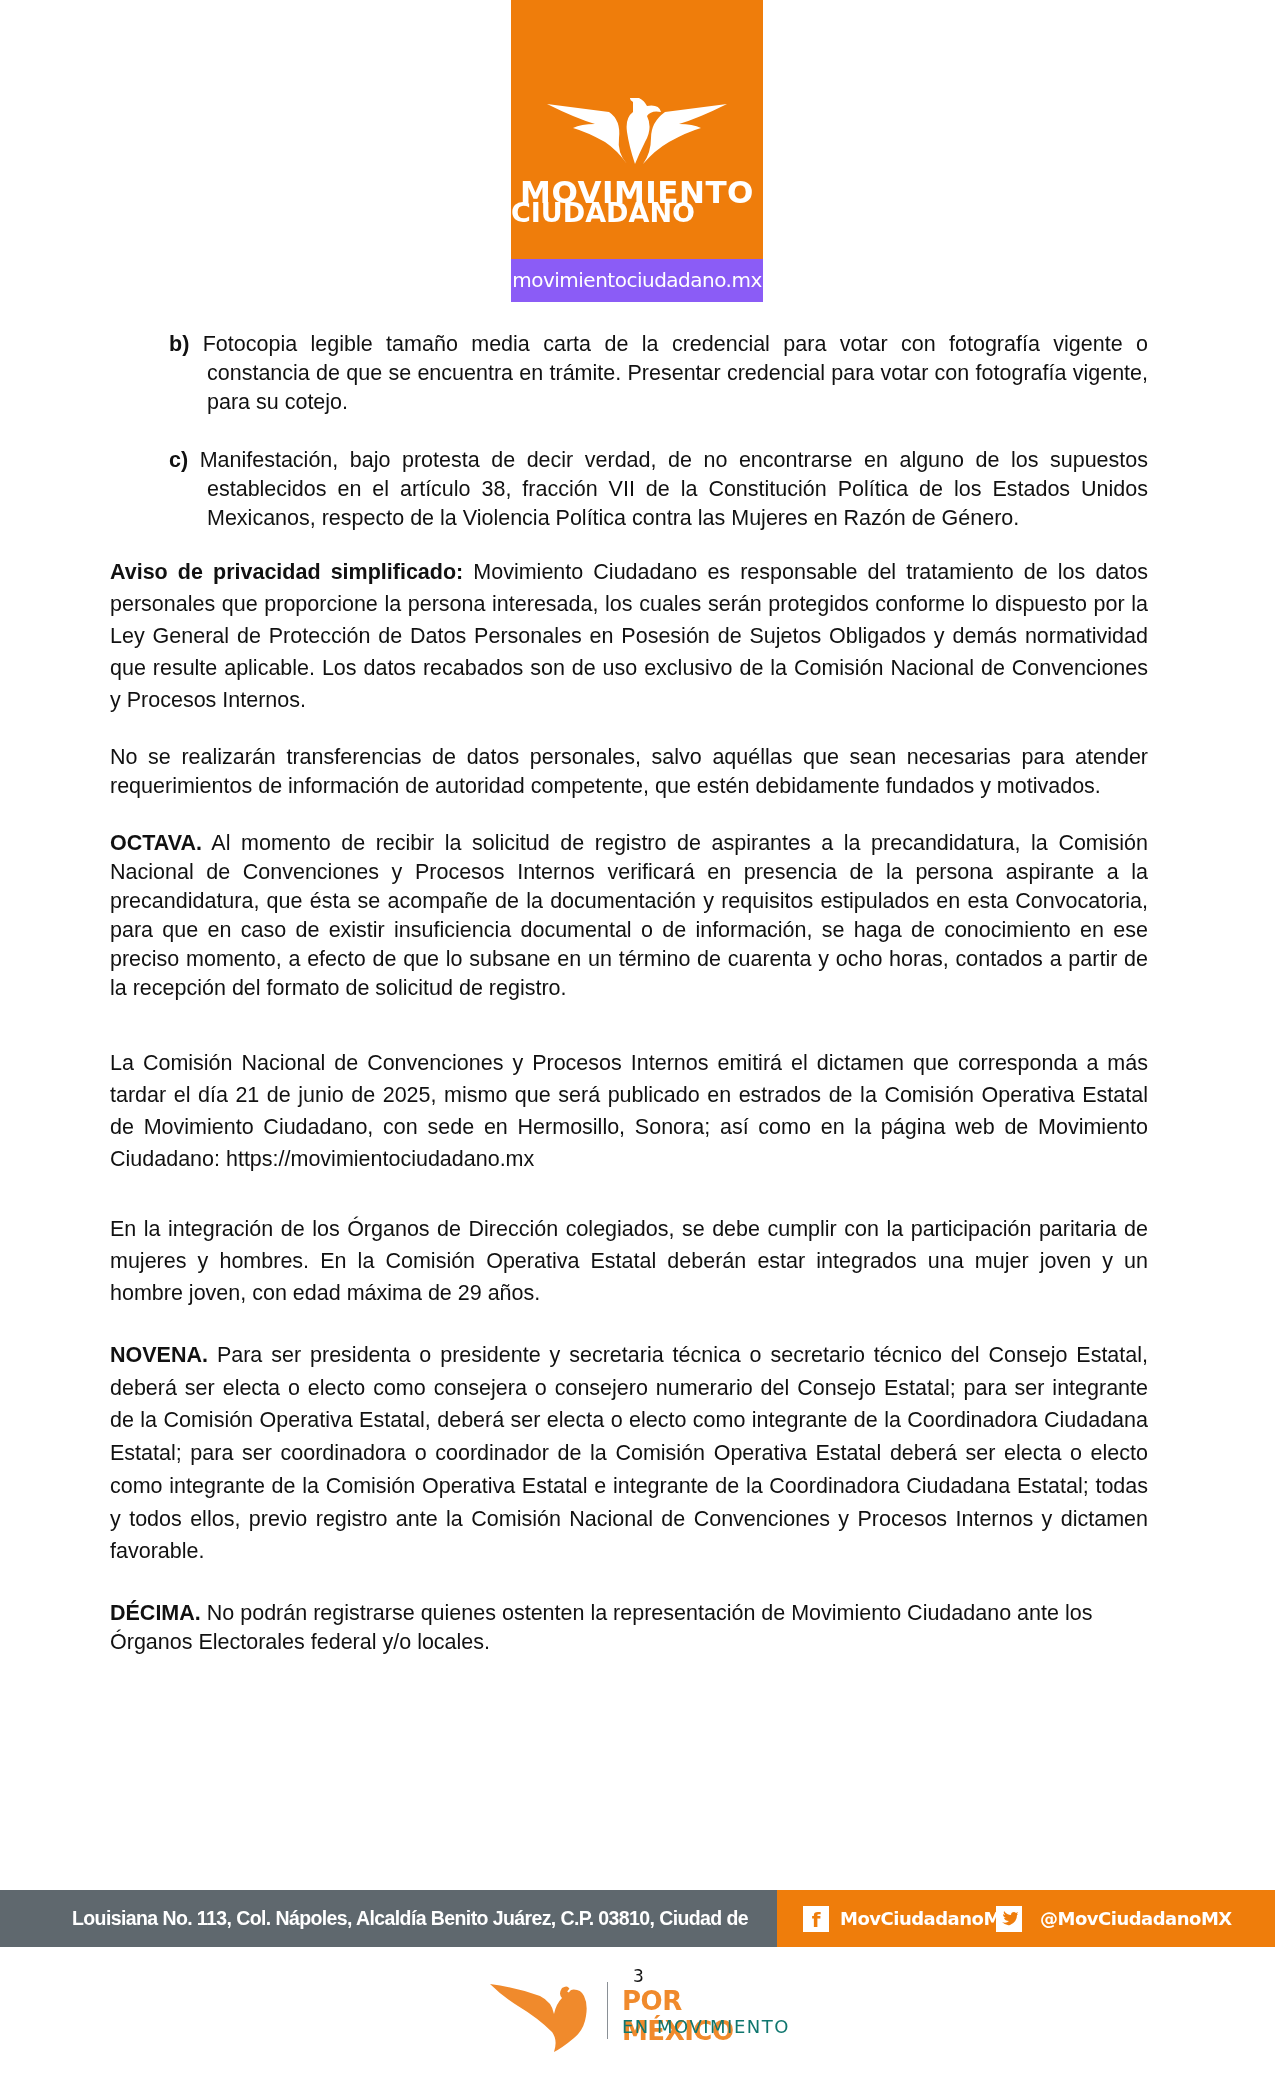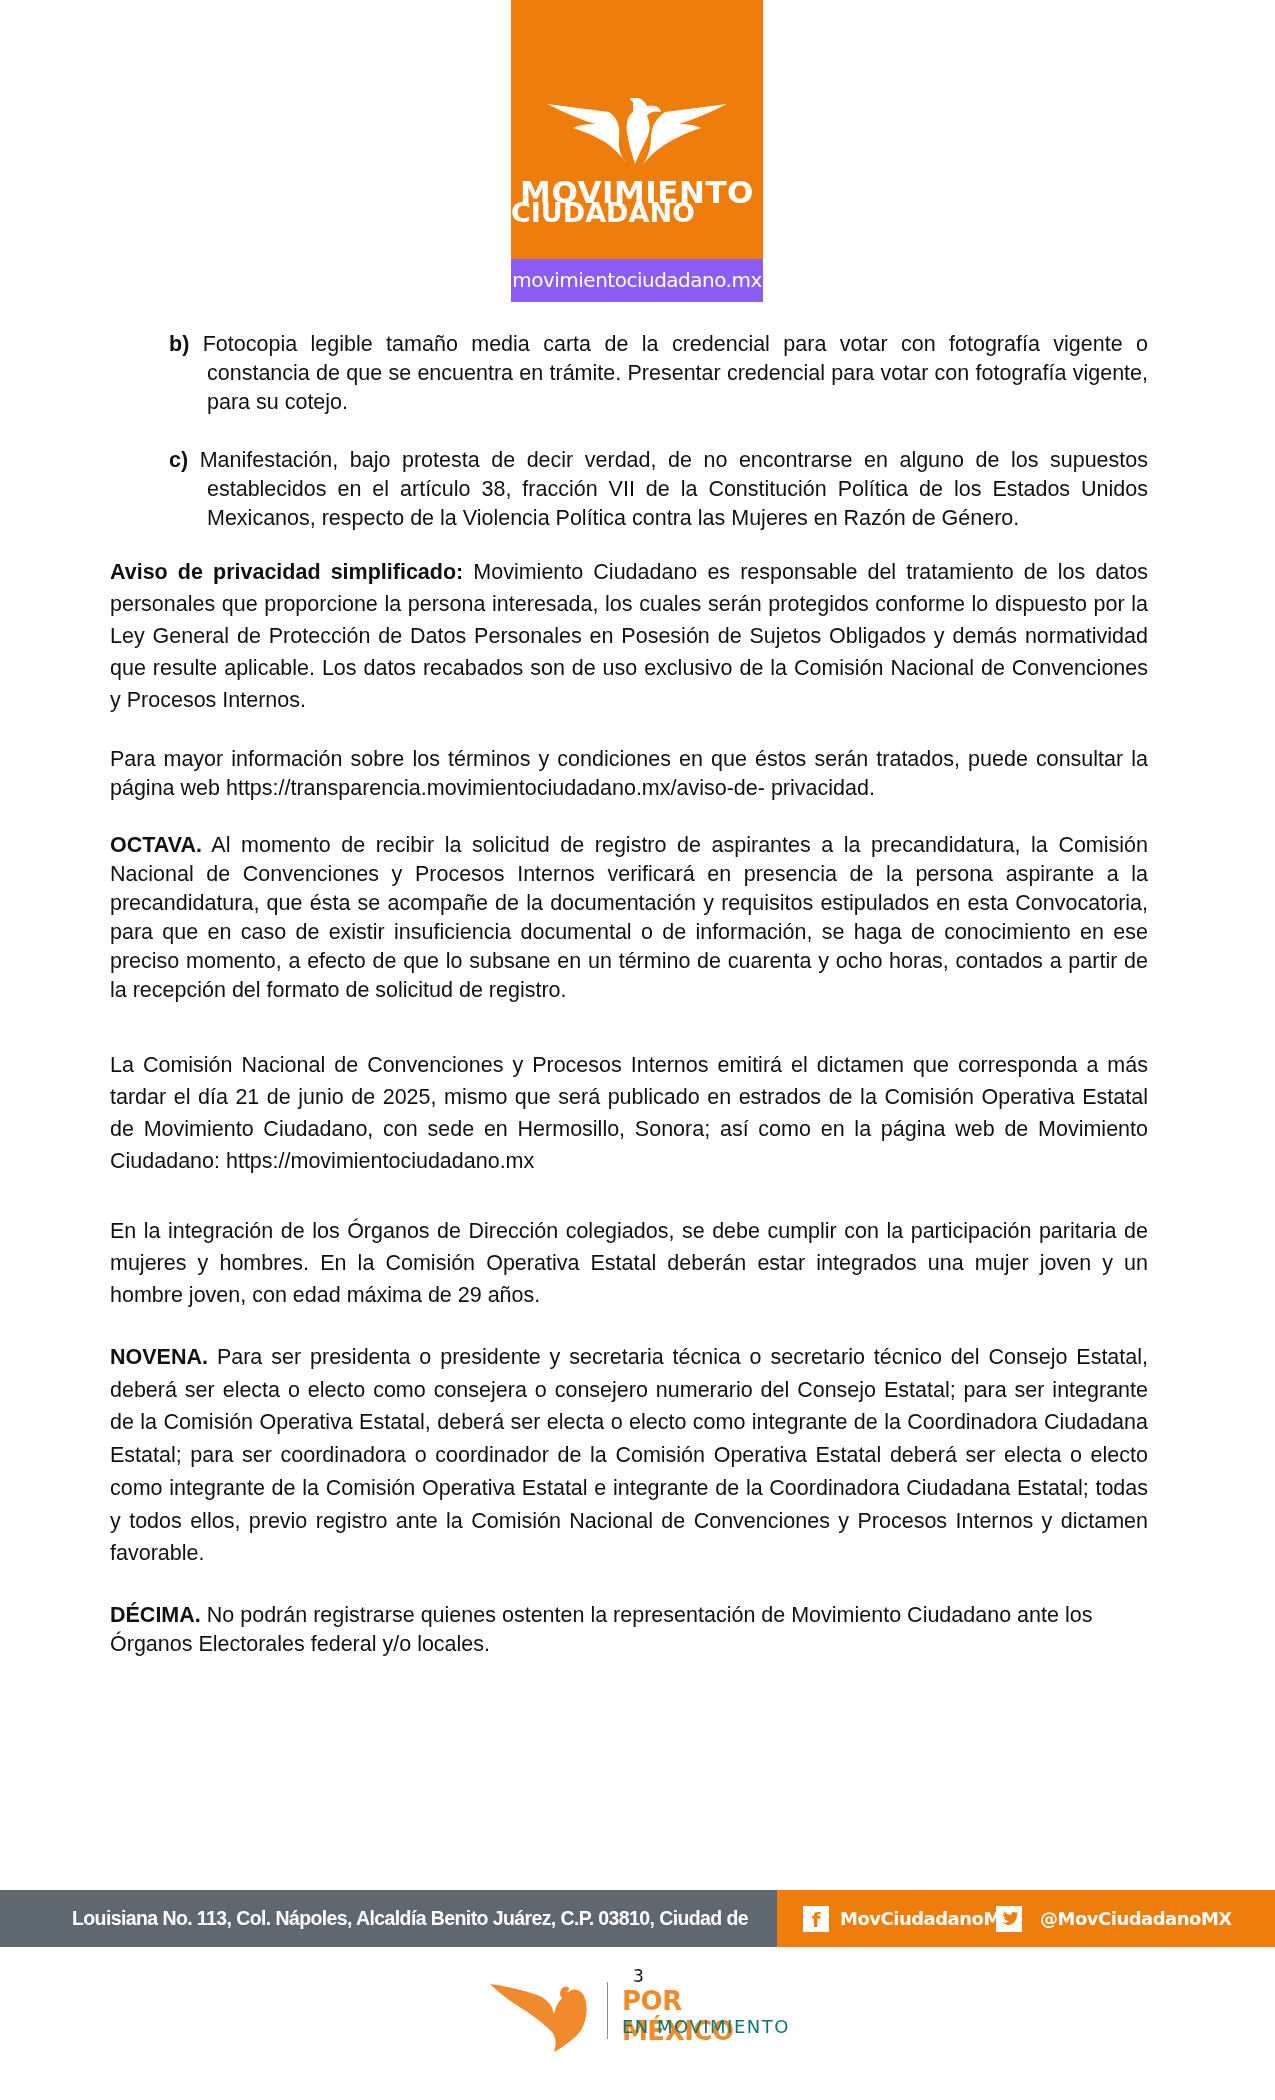--- a/index.html
+++ b/index.html
@@ -102,22 +102,22 @@
   </p>
 
   <p class="item" style="margin-top:29px;">
     <b>c)</b> <span>Manifestación, bajo protesta de decir verdad, de no encontrarse en alguno de los supuestos establecidos en el artículo 38, fracción VII de la Constitución Política de los Estados Unidos Mexicanos, respecto de la Violencia Política contra las Mujeres en Razón de Género.</span>
   </p>
 
   <p class="p loose" style="margin-top:23px;">
     <b>Aviso de privacidad simplificado:</b><span> Movimiento Ciudadano es responsable del tratamiento de los datos personales que proporcione la persona interesada, los cuales serán protegidos conforme lo dispuesto por la Ley General de Protección de Datos Personales en Posesión de Sujetos Obligados y demás normatividad que resulte aplicable. Los datos recabados son de uso exclusivo de la Comisión Nacional de Convenciones y Procesos Internos.</span>
   </p>
 
+  <p class="p" style="margin-top:27px;">No se realizarán transferencias de datos personales, salvo aquéllas que sean necesarias para atender requerimientos de información de autoridad competente, que estén debidamente fundados y motivados.</p>
 
-  <p class="p" style="margin-top:29px;">Para mayor información sobre los términos y condiciones en que éstos serán tratados, puede consultar la página web https://transparencia.movimientociudadano.mx/aviso-de- privacidad.</p>
 
   <p class="p" style="margin-top:28px;">
     <b>OCTAVA.</b><span> Al momento de recibir la solicitud de registro de aspirantes a la precandidatura, la Comisión Nacional de Convenciones y Procesos Internos verificará en presencia de la persona aspirante a la precandidatura, que ésta se acompañe de la documentación y requisitos estipulados en esta Convocatoria, para que en caso de existir insuficiencia documental o de información, se haga de conocimiento en ese preciso momento, a efecto de que lo subsane en un término de cuarenta y ocho horas, contados a partir de la recepción del formato de solicitud de registro.</span>
   </p>
 
   <p class="p loose" style="margin-top:44px;">La Comisión Nacional de Convenciones y Procesos Internos emitirá el dictamen que corresponda a más tardar el día 21 de junio de 2025, mismo que será publicado en estrados de la Comisión Operativa Estatal de Movimiento Ciudadano, con sede en Hermosillo, Sonora; así como en la página web de Movimiento Ciudadano: https://movimientociudadano.mx</p>
 
   <p class="p" style="margin-top:38px; line-height:32px;"><span>En la integración de los Órganos de Dirección colegiados, se debe cumplir con la participación paritaria de mujeres y hombres. En la Comisión Operativa Estatal deberán estar integrados una mujer joven y un hombre joven, con edad máxima de 29 años.</span></p>
 
   <p class="p looser" style="margin-top:30px;">

